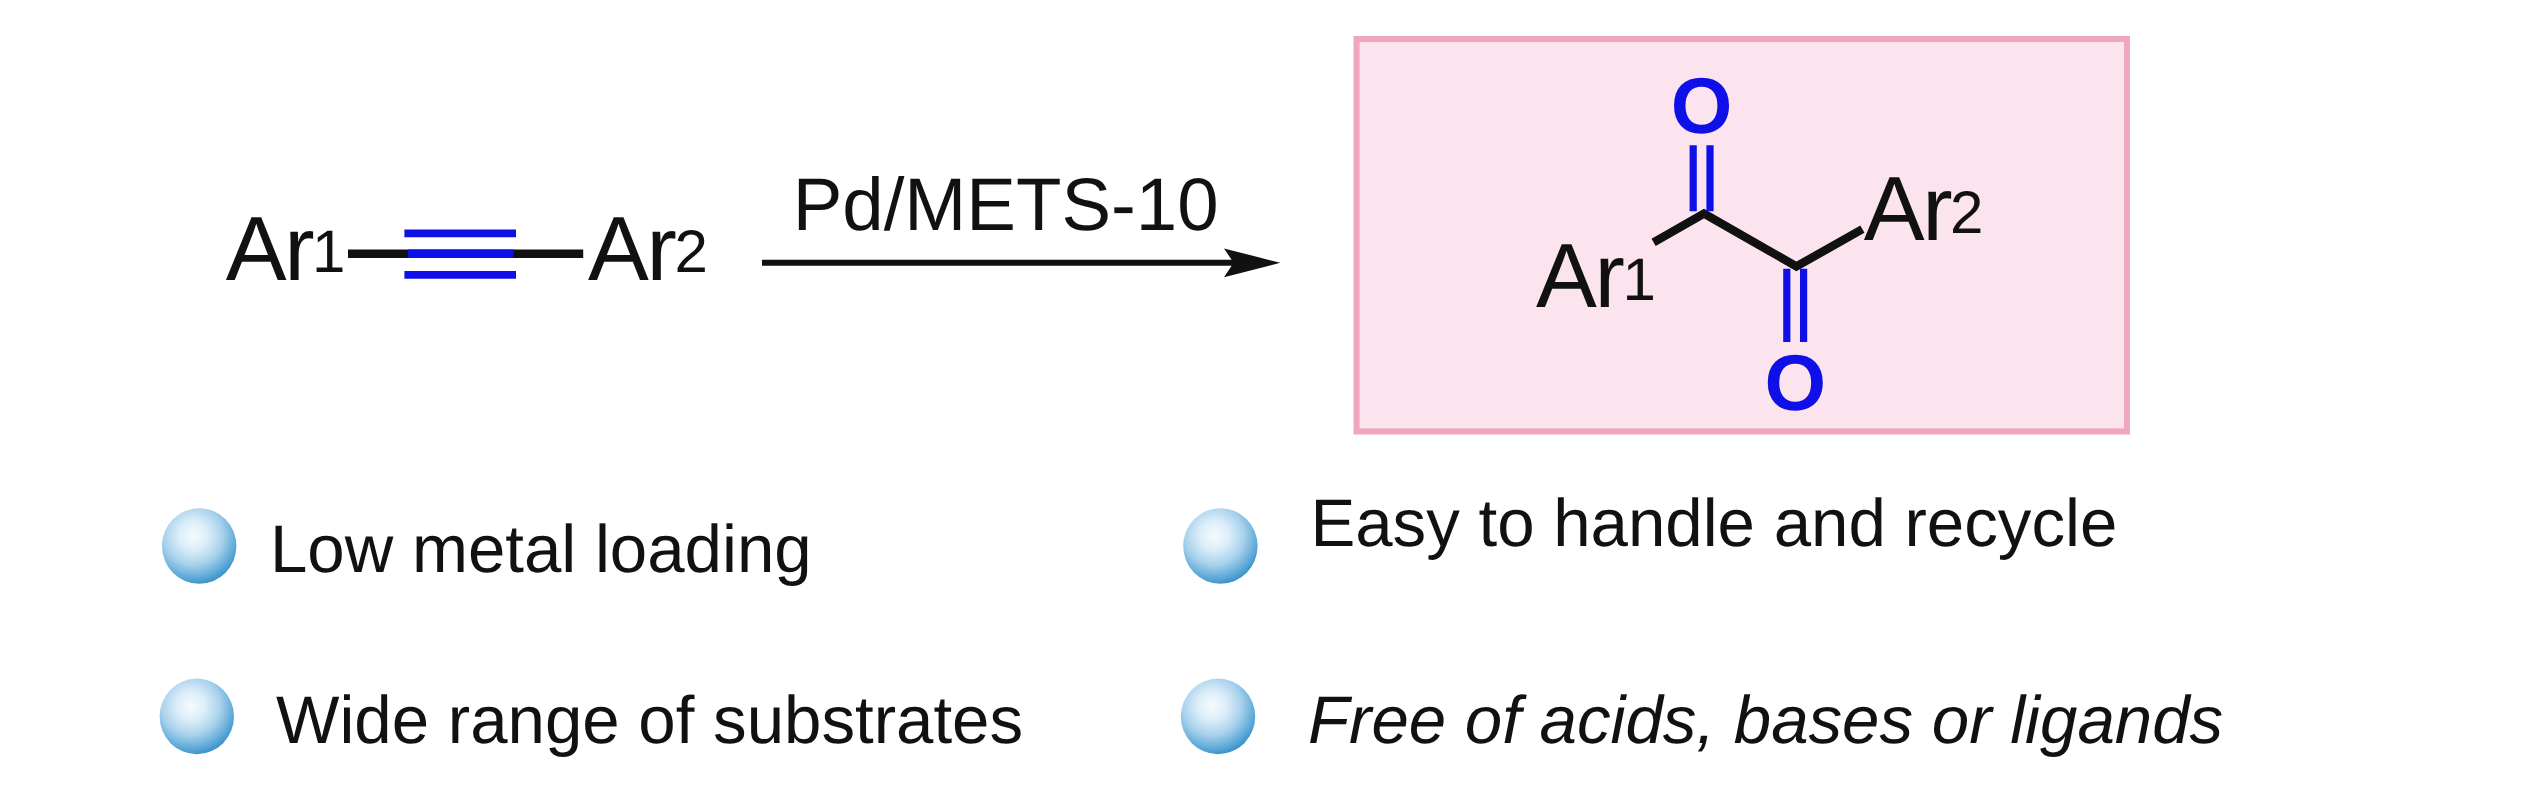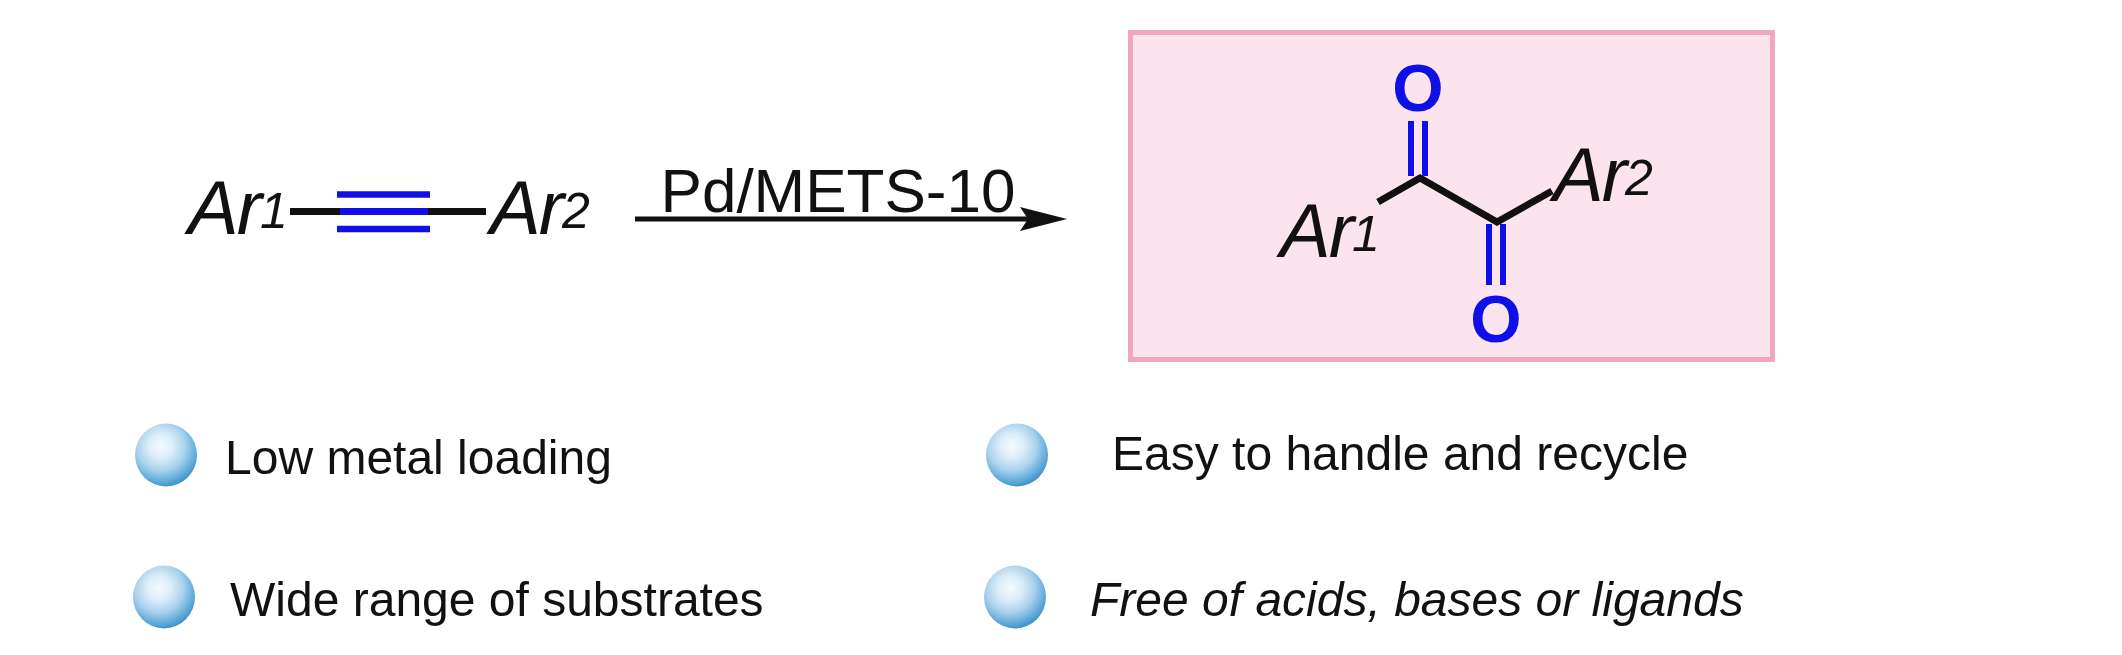--- a/index.html
+++ b/index.html
@@ -7,51 +7,50 @@
     width:2122px;height:655px;position:relative;overflow:hidden;
     font-family:"Liberation Sans","DejaVu Sans",sans-serif;
     color:var(--ink,#111);
   }
   .abs{position:absolute;}
   
   .atom-label{
     position:absolute;transform:translate(-50%,-50%);
     font-size:76px;line-height:1;white-space:nowrap;letter-spacing:-2px;
     color:var(--ink);
-    font-style:italic;
   }
   .atom-label sup{
     font-size:50px;line-height:0;vertical-align:6px;letter-spacing:0;
   }
   .o-label{
     position:absolute;transform:translate(-50%,-50%);
     font-size:66px;font-weight:bold;line-height:1;
     color:var(--bond-blue);
   }
   
   .condition-text{
     position:absolute;transform:translate(-50%,-50%);
-    font-size:62px;line-height:1;white-space:nowrap;color:var(--ink);margin-top:19px;
+    font-size:62px;line-height:1;white-space:nowrap;color:var(--ink);
   }
   
   .product-box{
     position:absolute;left:1128px;top:30px;width:637px;height:322px;
     background:var(--box-fill);border:5px solid var(--box-border);
   }
   .product-box::before{
     content:"";position:absolute;left:9px;top:9px;width:100%;height:100%;
     background:
       radial-gradient(circle, #ffffff 2px, rgba(255,255,255,0) 3px) 0 0/22px 22px repeat,
       var(--box-shadow-c);
     z-index:-1;
   }
   
   .bullet-text{
     position:absolute;transform:translateY(-50%);
-    font-size:48px;line-height:1;white-space:nowrap;color:var(--ink);
+    font-size:56px;line-height:1;white-space:nowrap;color:var(--ink);
   }
   .sphere{
     position:absolute;transform:translate(-50%,-50%);
     width:62px;height:63px;border-radius:50%;
     background:
       radial-gradient(circle at 42% 36%,
         var(--sphere-hi) 0%,
         #dceef9 22%,
         #a9d2ec 45%,
         var(--sphere-mid) 68%,
@@ -101,19 +100,19 @@
 
   <div class="atom-label" style="left:197px;top:196px;"><span>Ar</span><sup>1</sup></div>
 
   <div class="atom-label" style="left:470px;top:140px;"><span>Ar</span><sup>2</sup></div>
 </div>
 
 <div class="sphere" style="left:166px;top:455px;"></div>
 <div class="bullet-text" style="left:225px;top:458px;">Low metal loading</div>
 
 <div class="sphere" style="left:1017px;top:455px;"></div>
-<div class="bullet-text" style="left:1092px;top:454px;margin-left:20px;">Easy to handle and recycle</div>
+<div class="bullet-text" style="left:1092px;top:436px;">Easy to handle and recycle</div>
 
 <div class="sphere" style="left:164px;top:597px;"></div>
 <div class="bullet-text" style="left:230px;top:600px;text-align:right;">Wide range of substrates</div>
 
 <div class="sphere" style="left:1015px;top:597px;"></div>
 <div class="bullet-text" style="left:1090px;top:600px;font-style:italic;">Free of acids, bases or ligands</div>
 
 </body></html>

